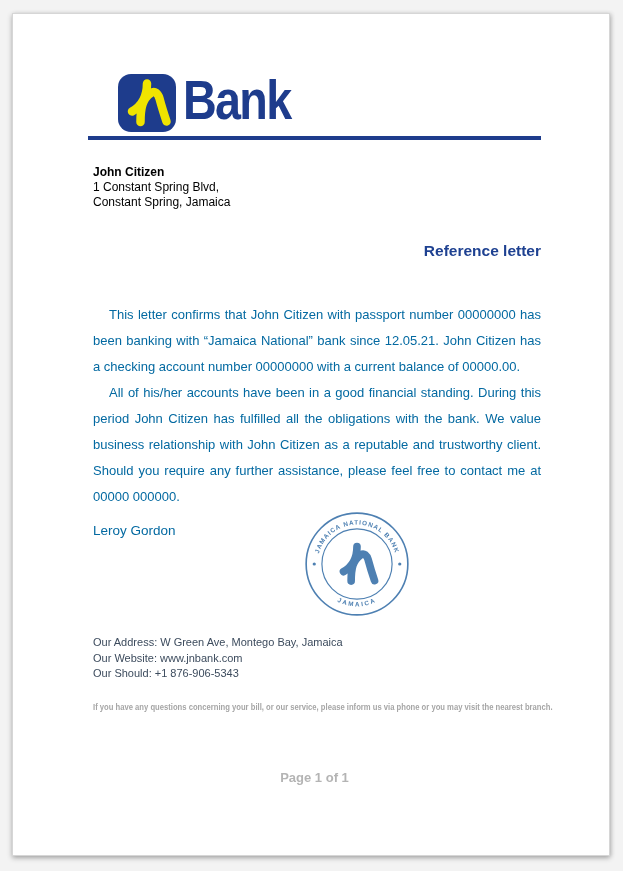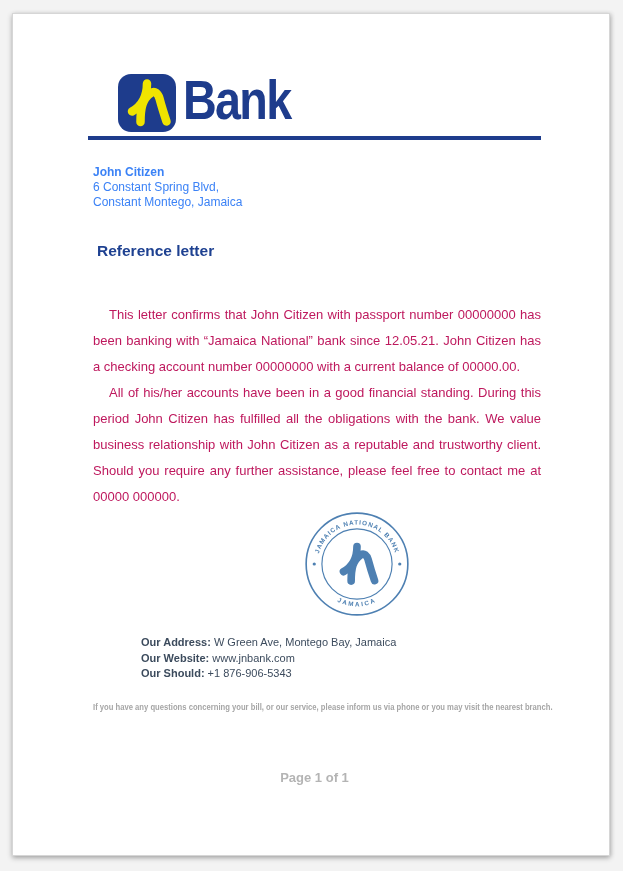--- a/index.html
+++ b/index.html
@@ -43,36 +43,36 @@
   }
   .rule {
     position: absolute; left: 75px; top: 122px;
     width: 453px; height: 3.5px;
     background: #1e3c8c;
   }
   
   .recipient {
     position: absolute; left: 80px; top: 151px;
     font-size: 12px; line-height: 15px;
-    color: #3b82f6;
+    color: #000000;
   }
   .recipient .name { font-weight: bold; }
   
   .title {
-    position: absolute; left: 84px; top: 228px;
+    position: absolute; left: 75px; top: 228px;
     width: 453px; margin: 0;
-    text-align: left;
+    text-align: right;
     font-size: 15.5px; font-weight: bold;
     color: #1e4191;
   }
   
   .content {
     position: absolute; left: 80px; top: 288px;
     width: 448px;
-    color: #be185d;
+    color: #0369a1;
     font-size: 13px; line-height: 26px;
   }
   .content p {
     margin: 0;
     text-align: justify;
     text-indent: 16px;
   }
   .signature {
     margin-top: 4px;
     line-height: 33px;
@@ -82,21 +82,21 @@
   .seal {
     position: absolute; left: 290px; top: 496px;
     width: 108px; height: 108px;
   }
   
   .footer {
     position: absolute; left: 80px; top: 621px;
     font-size: 11px; line-height: 15.5px;
     color: #3c4b5d;
   }
-  .footer b { font-weight: bold; margin-left: 48px; }
+  .footer b { font-weight: normal; }
   .footer span { margin-left: 3px; }
   .fine-print {
     position: absolute; left: 80px; top: 688px;
     white-space: nowrap;
     font-size: 9px; font-weight: bold;
     color: #a6a6a6;
     transform: scaleX(0.85);
     transform-origin: left top;
   }
   .page-number {
@@ -127,30 +127,31 @@
         <use href="#jn-glyph"></use>
       </svg>
     </div>
     <div class="logo-text">Bank</div>
   </div>
 
   <div class="rule"></div>
 
   <div class="recipient">
     <div class="name">John Citizen</div>
-    <div>6 Constant Spring Blvd,</div>
-    <div>Constant Montego, Jamaica</div>
+    <div>1 Constant Spring Blvd,</div>
+    <div>Constant Spring, Jamaica</div>
   </div>
 
   <h1 class="title">Reference letter</h1>
 
   <div class="content">
     <p>This letter confirms that John Citizen with passport number 00000000 has been banking with “Jamaica National” bank since 12.05.21. John Citizen has a checking account number 00000000 with a current balance of 00000.00.</p>
     <p>All of his/her accounts have been in a good financial standing. During this period John Citizen has fulfilled all the obligations with the bank. We value business relationship with John Citizen as a reputable and trustworthy client. Should you require any further assistance, please feel free to contact me at 00000 000000.</p>
     <div class="signature">
+      <div>Leroy Gordon</div>
     </div>
   </div>
 
   <div class="seal">
     <svg width="108" height="108" viewBox="0 0 120 120" style="color:#4e80b2">
       <circle cx="60" cy="60" r="56.5" fill="none" stroke="#4e80b2" stroke-width="1.8"></circle>
       <circle cx="60" cy="60" r="39" fill="none" stroke="#4e80b2" stroke-width="1.3"></circle>
       <circle cx="12.5" cy="60" r="1.8" fill="#4e80b2"></circle>
       <circle cx="107.5" cy="60" r="1.8" fill="#4e80b2"></circle>
       <defs>

